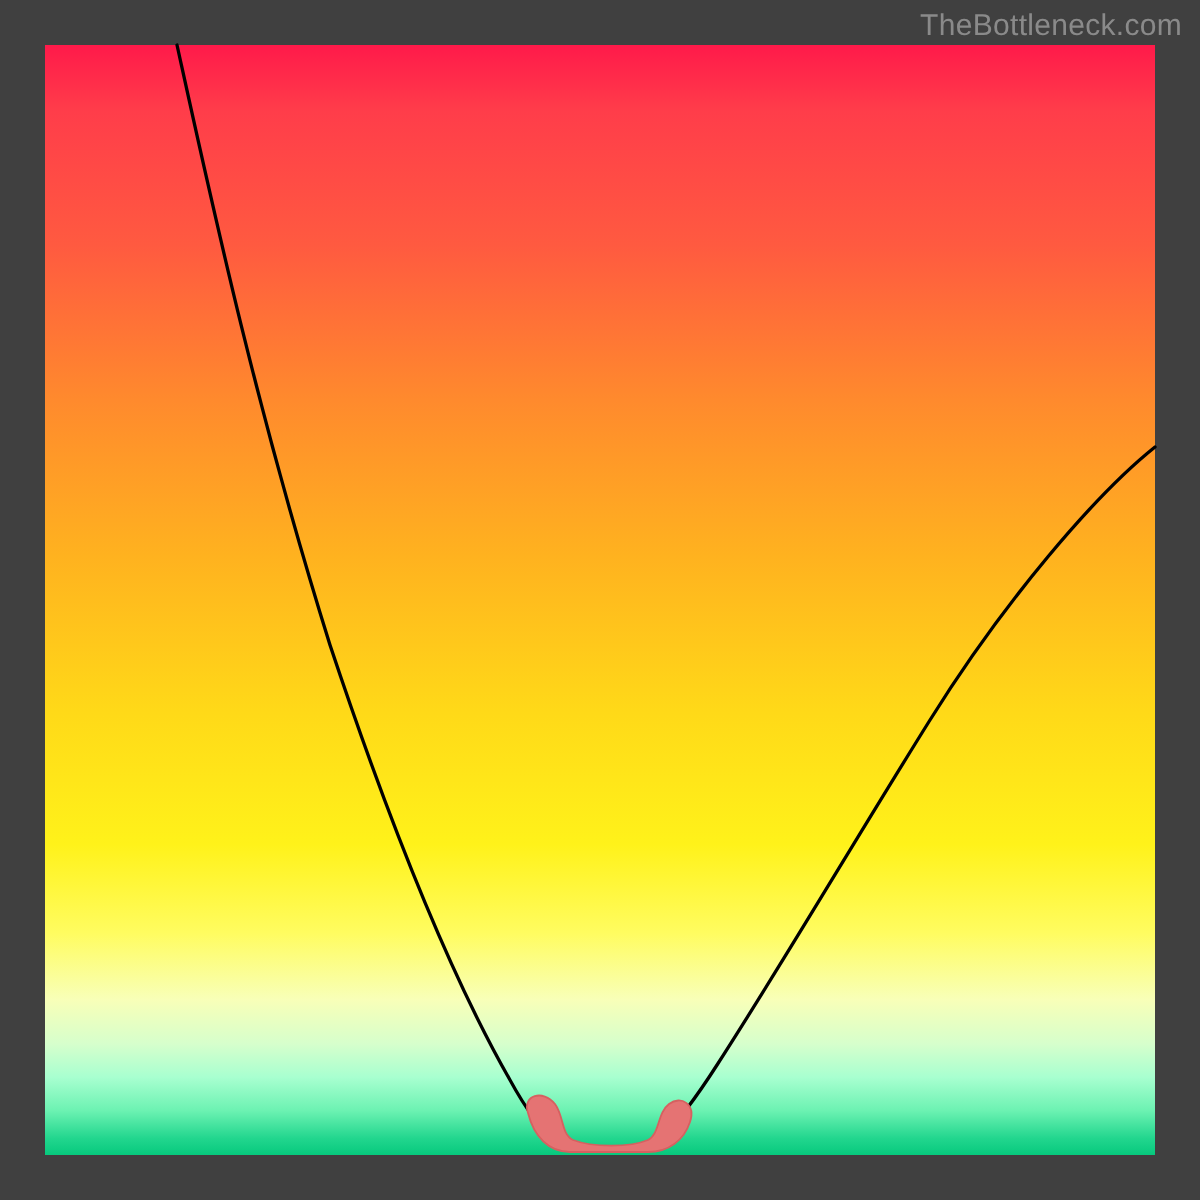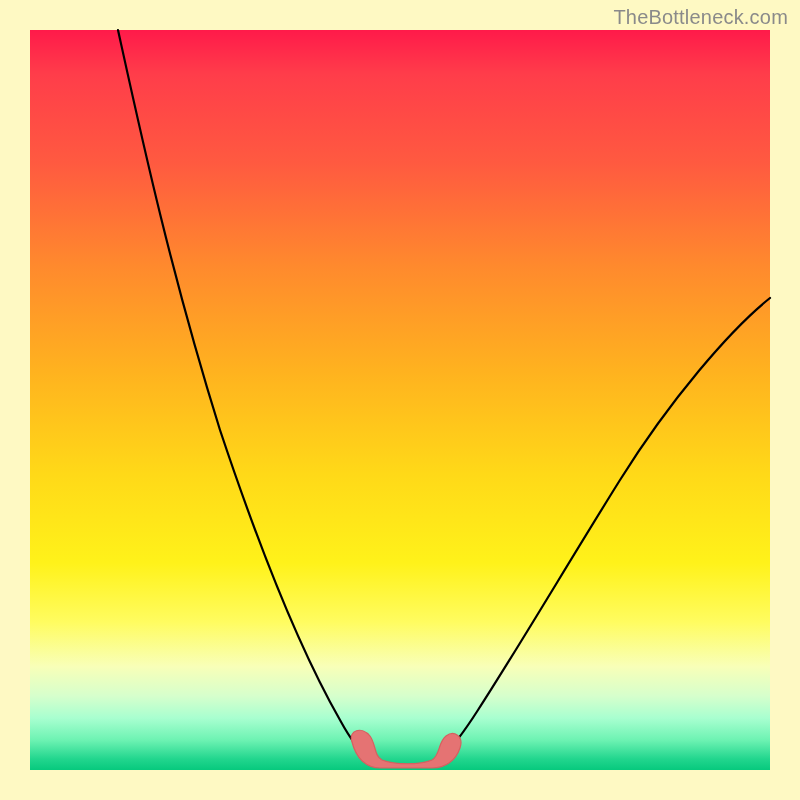--- a/index.html
+++ b/index.html
@@ -10,21 +10,21 @@
     background: #000;
     overflow: hidden;
     font-family: Arial, Helvetica, sans-serif;
   }
   .frame {
     position: absolute;
     left: 0;
     top: 0;
     width: 800px;
     height: 800px;
-    background: #fef9c3;
+    background: #404040;
   }
   .plot-area {
     position: absolute;
     left: 30px;
     top: 30px;
     width: 740px;
     height: 740px;
     
     background: linear-gradient(
       to bottom,

